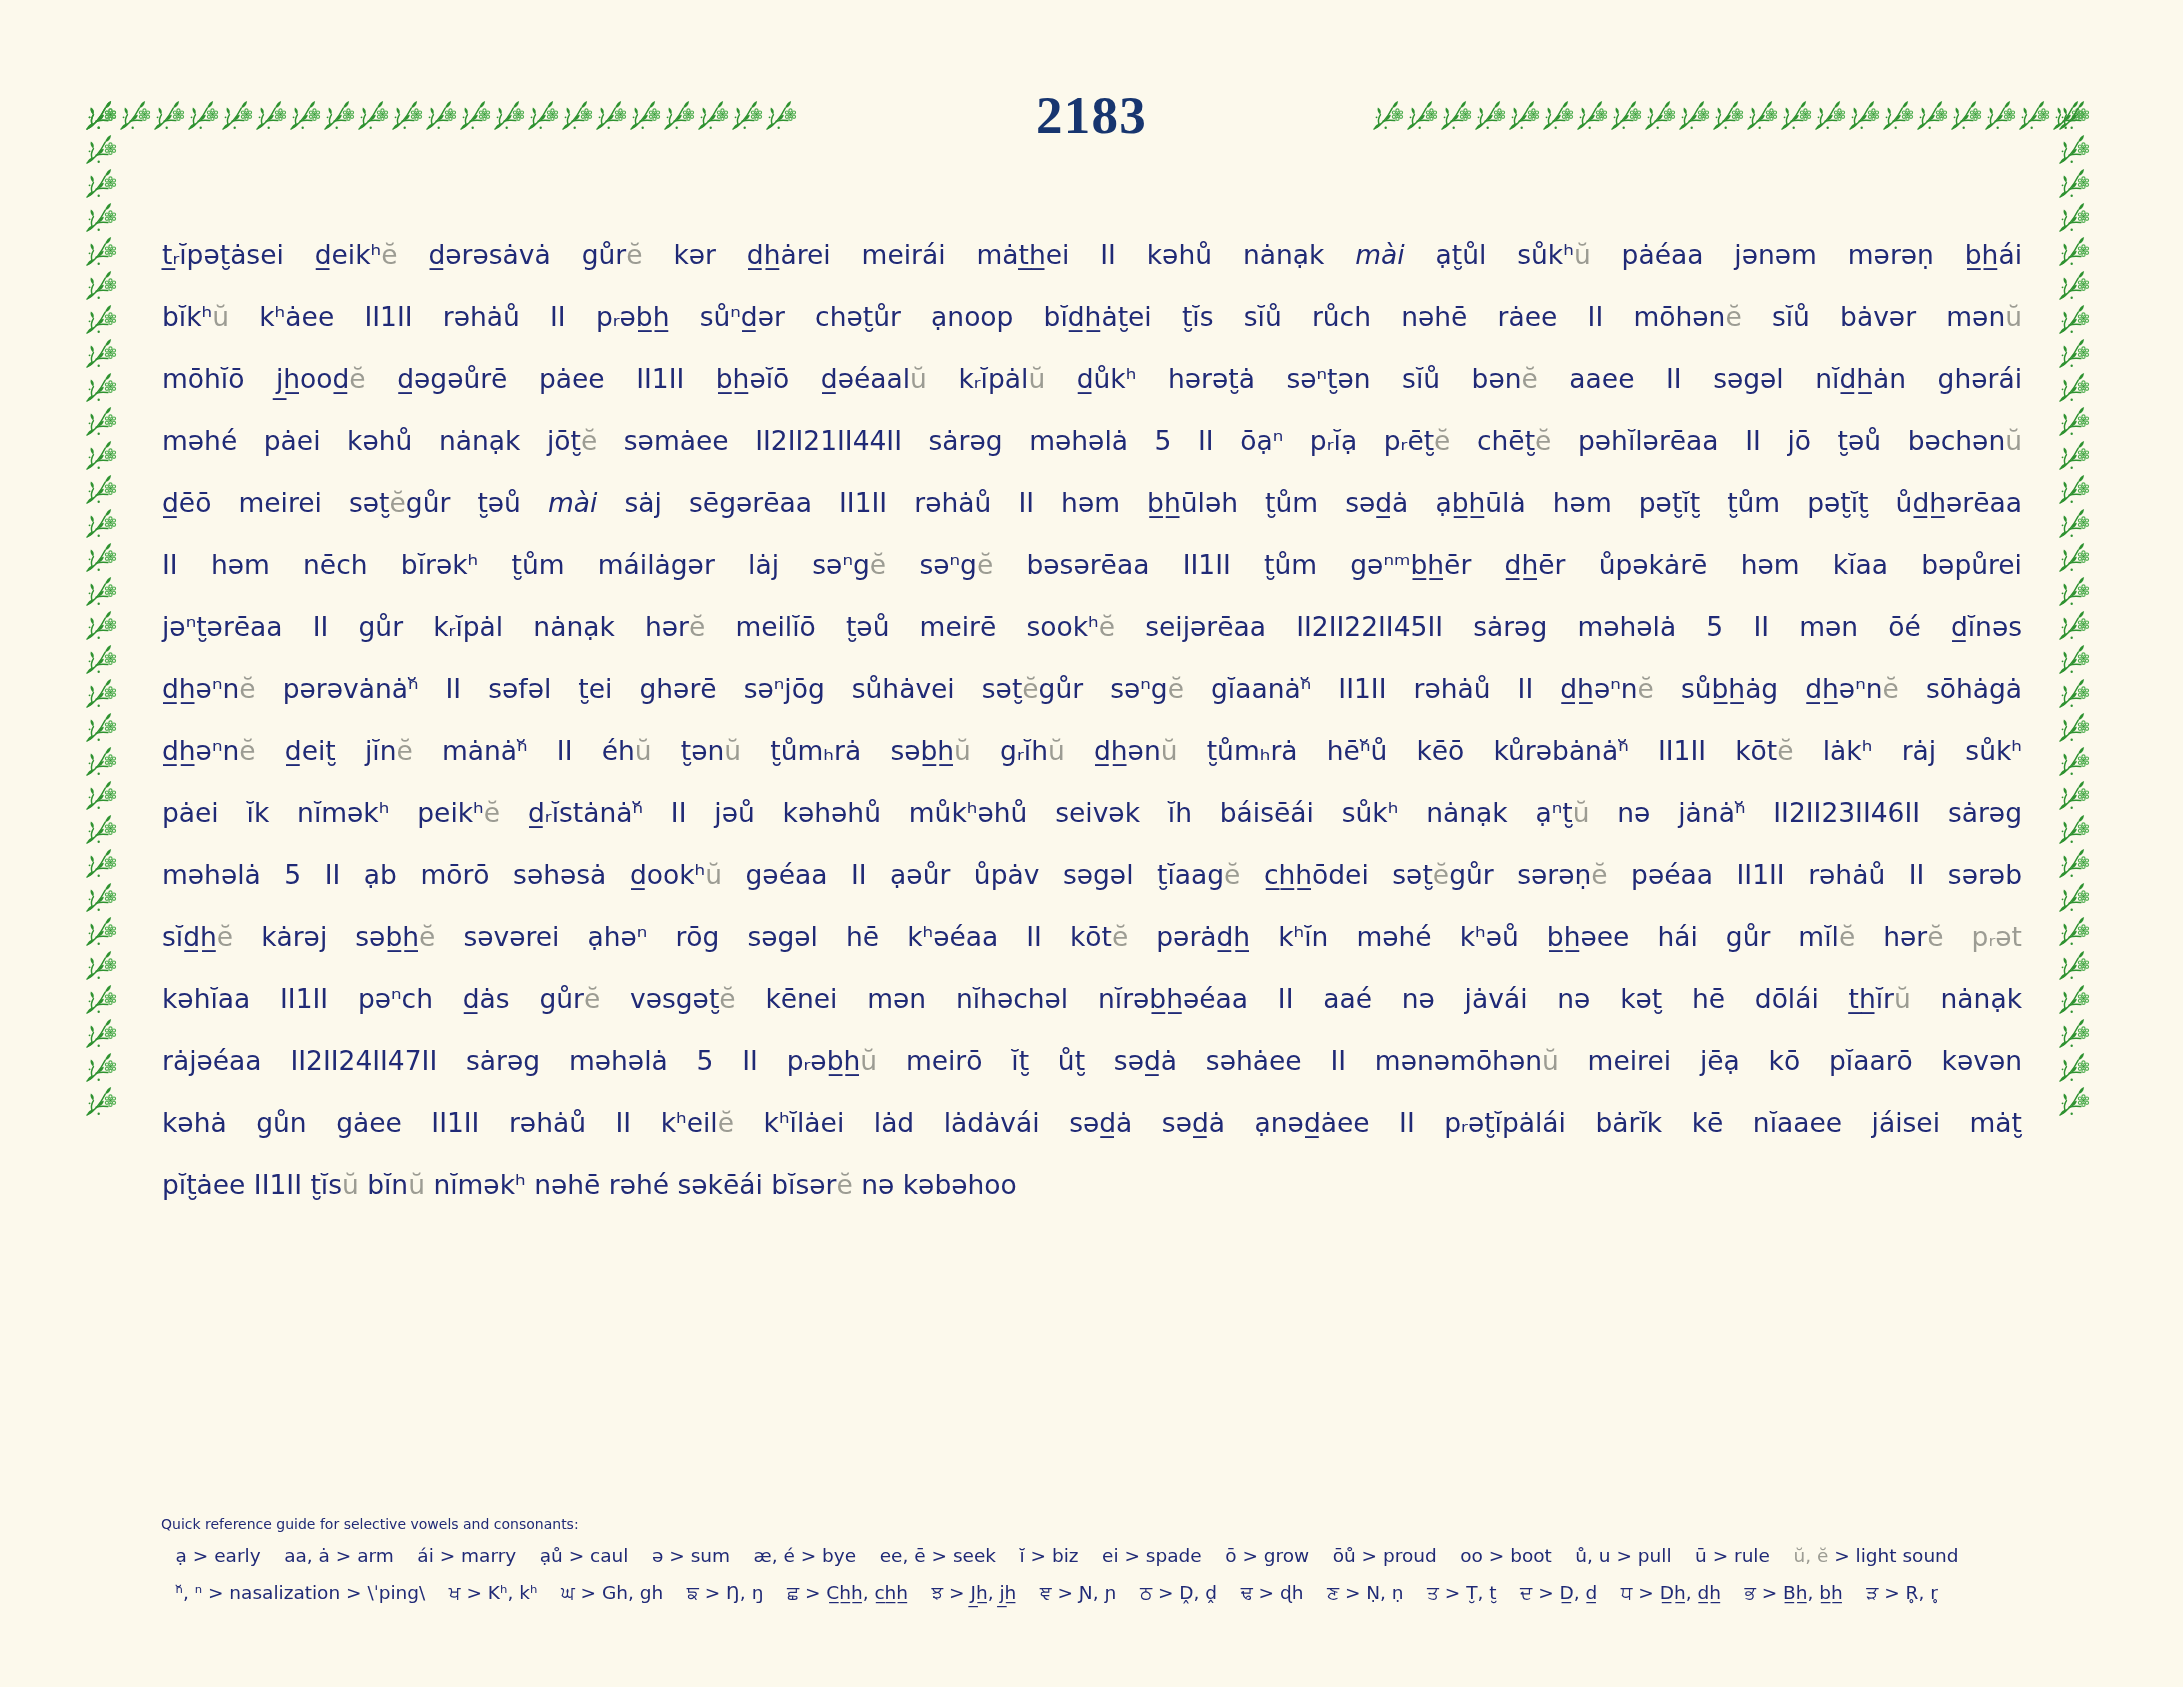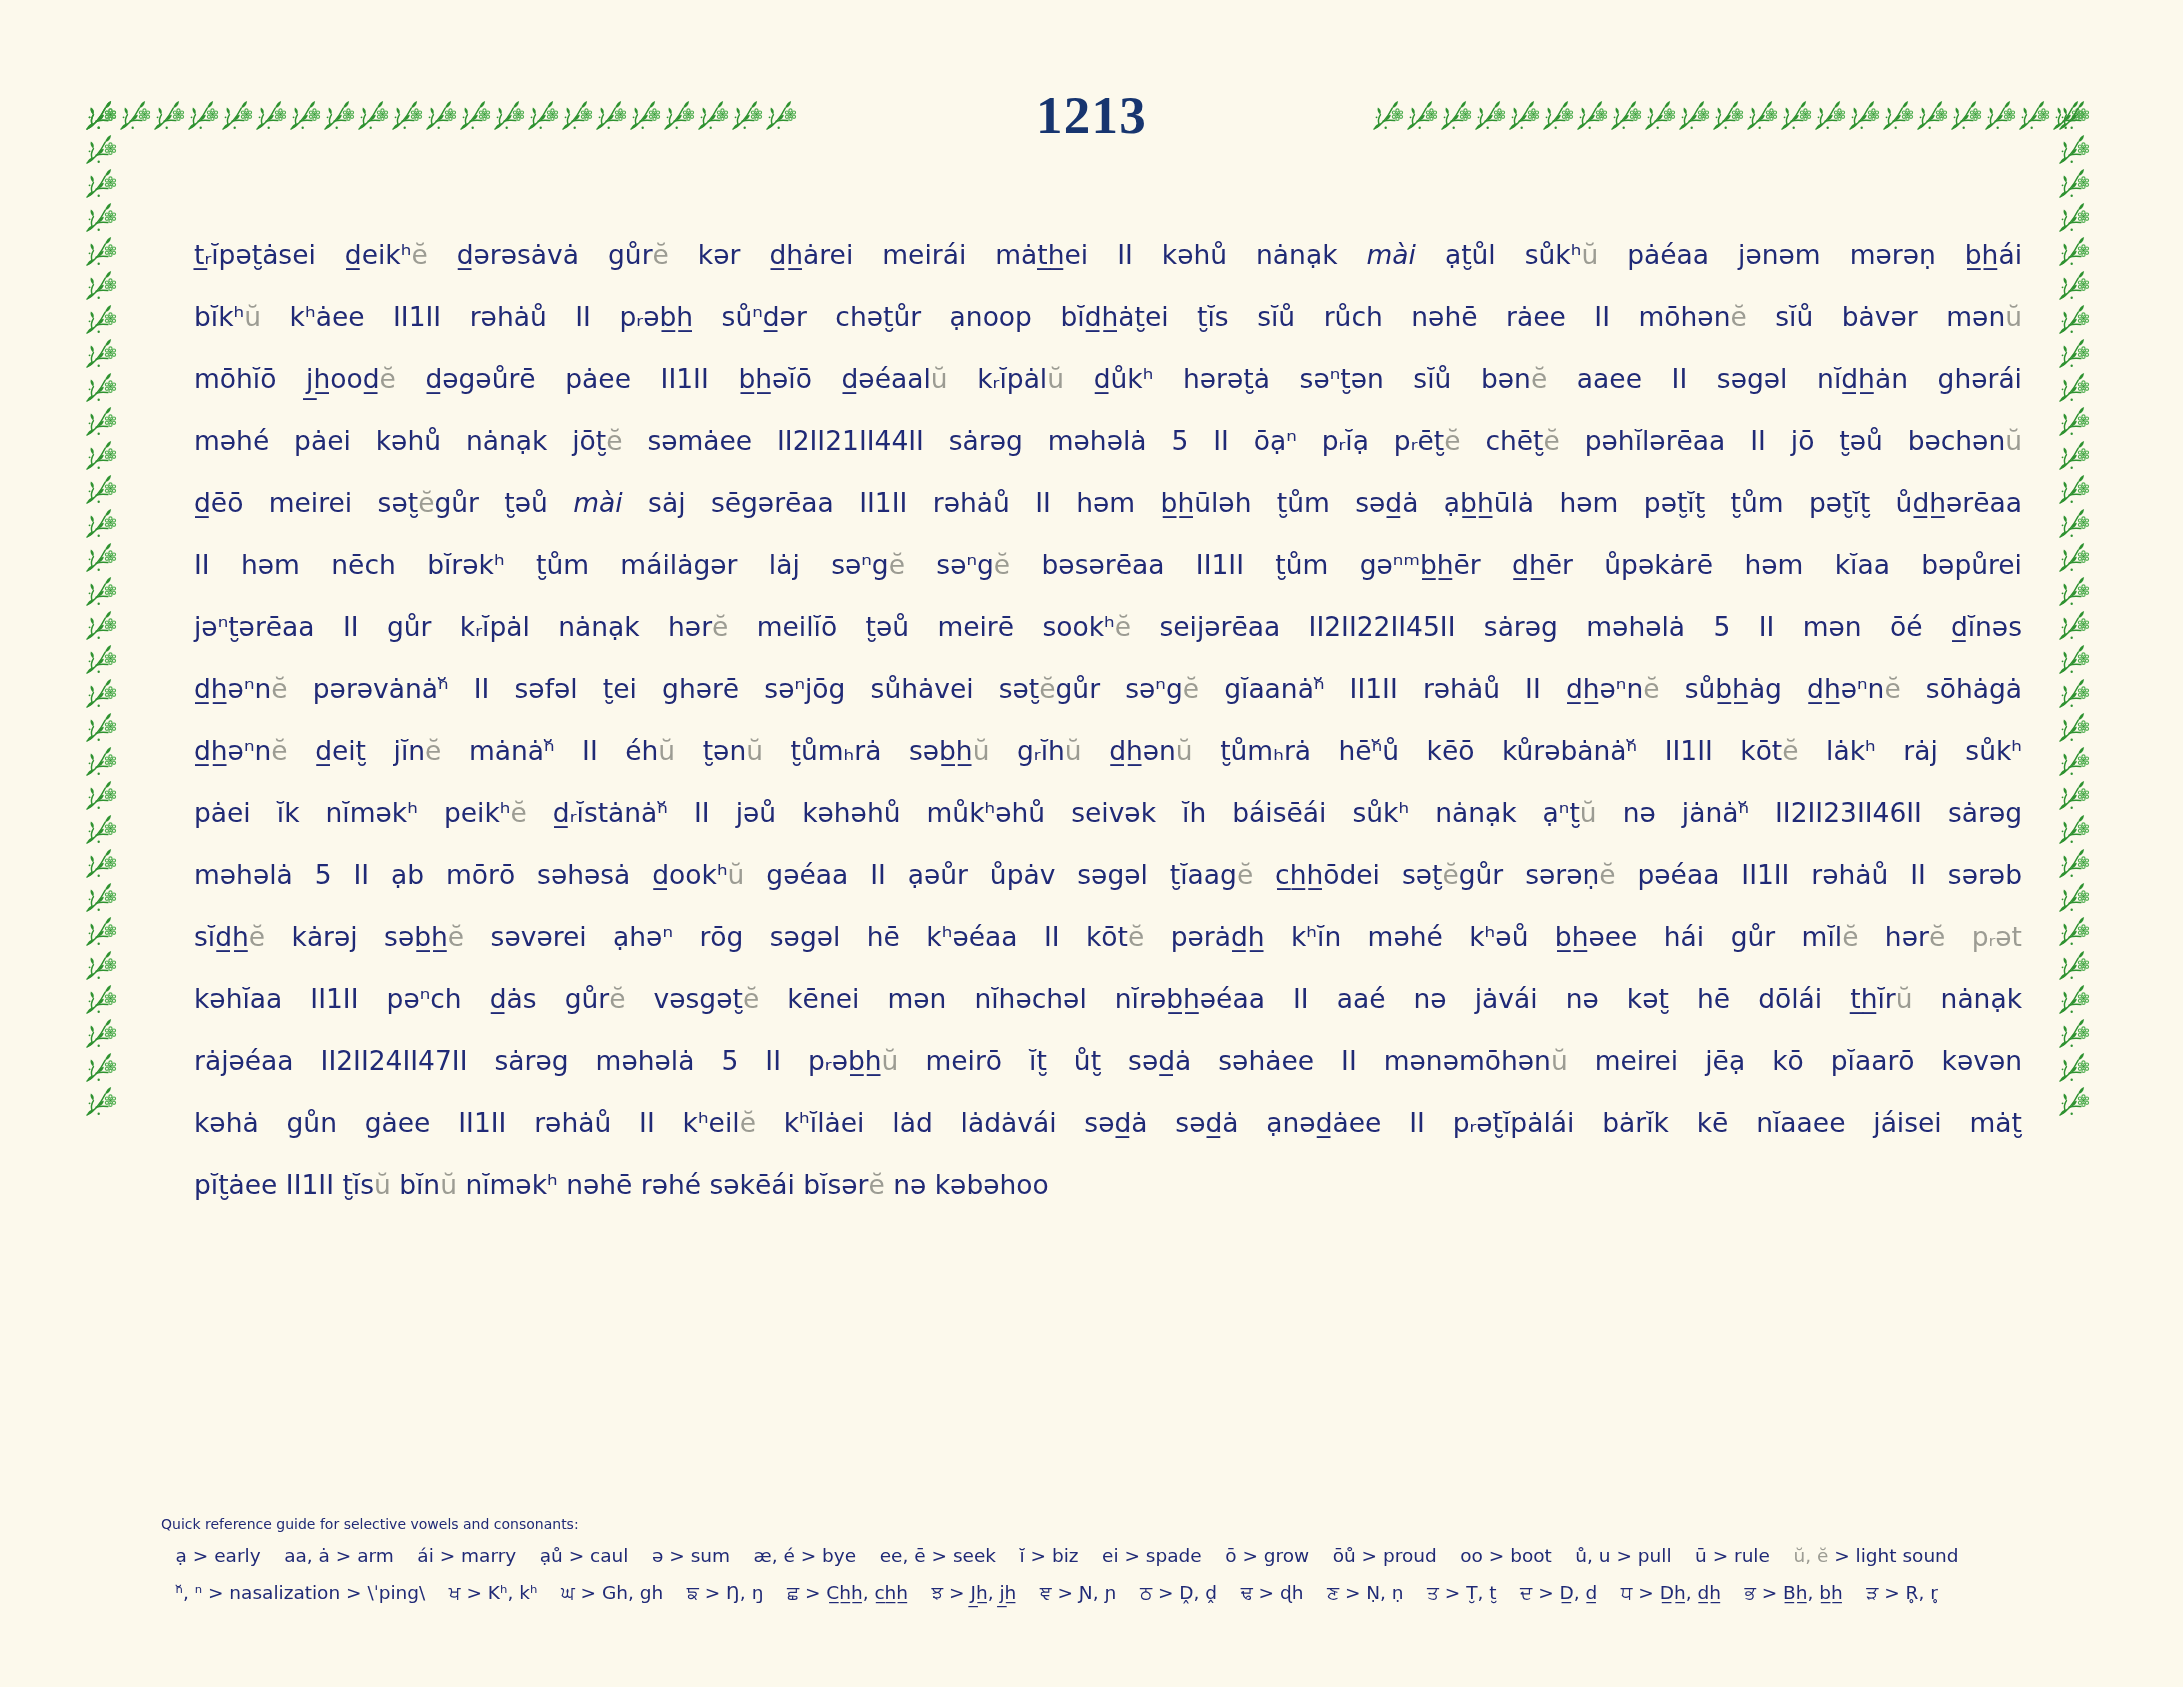--- a/index.html
+++ b/index.html
@@ -35,21 +35,21 @@
   #border-top-right{left:1370px; top:99px; width:724px;}
   #border-left {left:83px;  top:99px; height:1036px;}
   #border-right{left:2056px; top:99px; height:1036px;}
   
   .body-text{
     position:absolute; left:162px; top:224px; width:1860px;
     font-size:26.5px; color:var(--navy);
   }
   .line{
     height:62px; line-height:62px;
-    text-align:justify; text-align-last:justify;margin-left:32px;
+    text-align:justify; text-align-last:justify;
   }
   .line.last{text-align:right; text-align-last:left;}
   .muted{color:var(--muted);}
   .ital{font-style:italic;}
   
   .guide{
     position:absolute; left:161px; top:1512px; color:var(--navy);
   }
   .guide-title{font-size:14px; line-height:25px;}
   .guide-row{font-size:18.5px; line-height:37px; padding-left:14.6px; white-space:pre;}
@@ -2201,21 +2201,21 @@
     <circle class="petal" cx="47.4" cy="20.8" r="2.4"></circle>
     <circle class="petal" cx="36.6" cy="27.2" r="2.4"></circle>
     <circle class="petal" cx="47.4" cy="27.2" r="2.4"></circle>
     <circle class="bud" cx="42" cy="24" r="1.3"></circle>
     <circle class="bud" cx="24" cy="44" r="1.8"></circle>
     <circle class="bud" cx="10" cy="28" r="1.4"></circle>
   </svg>
     </div>
   </div>
 
-<div class="page-number">1213</div>
+<div class="page-number">2183</div>
 
 <div class="body-text" id="body-text">
     <div class="line">t̲ᵣĭpət̮ȧsei d̲eikʰ<span class="muted">ĕ</span> d̲ərəsȧvȧ gůr<span class="muted">ĕ</span> kər d̲h̲ȧrei meirái mȧt̲h̲ei II kəhů nȧnạk <span class="ital">mài</span> ạt̮ůl sůkʰ<span class="muted">ŭ</span> pȧéaa jənəm mərəṇ b̲h̲ái</div>
     <div class="line">bĭkʰ<span class="muted">ŭ</span> kʰȧee II1II rəhȧů II pᵣəb̲h̲ sůⁿd̲ər chət̮ůr ạnoop bĭd̲h̲ȧt̮ei t̮ĭs sĭů růch nəhē rȧee II mōhən<span class="muted">ĕ</span> sĭů bȧvər mən<span class="muted">ŭ</span></div>
     <div class="line">mōhĭō j̲h̲ood̲<span class="muted">ĕ</span> d̲əgəůrē pȧee II1II b̲h̲əĭō d̲əéaal<span class="muted">ŭ</span> kᵣĭpȧl<span class="muted">ŭ</span> d̲ůkʰ hərət̮ȧ səⁿt̮ən sĭů bən<span class="muted">ĕ</span> aaee II səgəl nĭd̲h̲ȧn ghərái</div>
     <div class="line">məhé pȧei kəhů nȧnạk jōt̮<span class="muted">ĕ</span> səmȧee II2II21II44II sȧrəg məhəlȧ 5 II ōạⁿ pᵣĭạ pᵣēt̮<span class="muted">ĕ</span> chēt̮<span class="muted">ĕ</span> pəhĭlərēaa II jō t̮əů bəchən<span class="muted">ŭ</span></div>
     <div class="line">d̲ēō meirei sət̮<span class="muted">ĕ</span>gůr t̮əů <span class="ital">mài</span> sȧj sēgərēaa II1II rəhȧů II həm b̲h̲ūləh t̮ům səd̲ȧ ạb̲h̲ūlȧ həm pət̮ĭt̮ t̮ům pət̮ĭt̮ ůd̲h̲ərēaa</div>
     <div class="line">II həm nēch bĭrəkʰ t̮ům máilȧgər lȧj səⁿg<span class="muted">ĕ</span> səⁿg<span class="muted">ĕ</span> bəsərēaa II1II t̮ům gəⁿᵐb̲h̲ēr d̲h̲ēr ůpəkȧrē həm kĭaa bəpůrei</div>
     <div class="line">jəⁿt̮ərēaa II gůr kᵣĭpȧl nȧnạk hər<span class="muted">ĕ</span> meilĭō t̮əů meirē sookʰ<span class="muted">ĕ</span> seijərēaa II2II22II45II sȧrəg məhəlȧ 5 II mən ōé d̲ĭnəs</div>
     <div class="line">d̲h̲əⁿn<span class="muted">ĕ</span> pərəvȧnȧⁿ̆ II səfəl t̮ei ghərē səⁿjōg sůhȧvei sət̮<span class="muted">ĕ</span>gůr səⁿg<span class="muted">ĕ</span> gĭaanȧⁿ̆ II1II rəhȧů II d̲h̲əⁿn<span class="muted">ĕ</span> sůb̲h̲ȧg d̲h̲əⁿn<span class="muted">ĕ</span> sōhȧgȧ</div>

